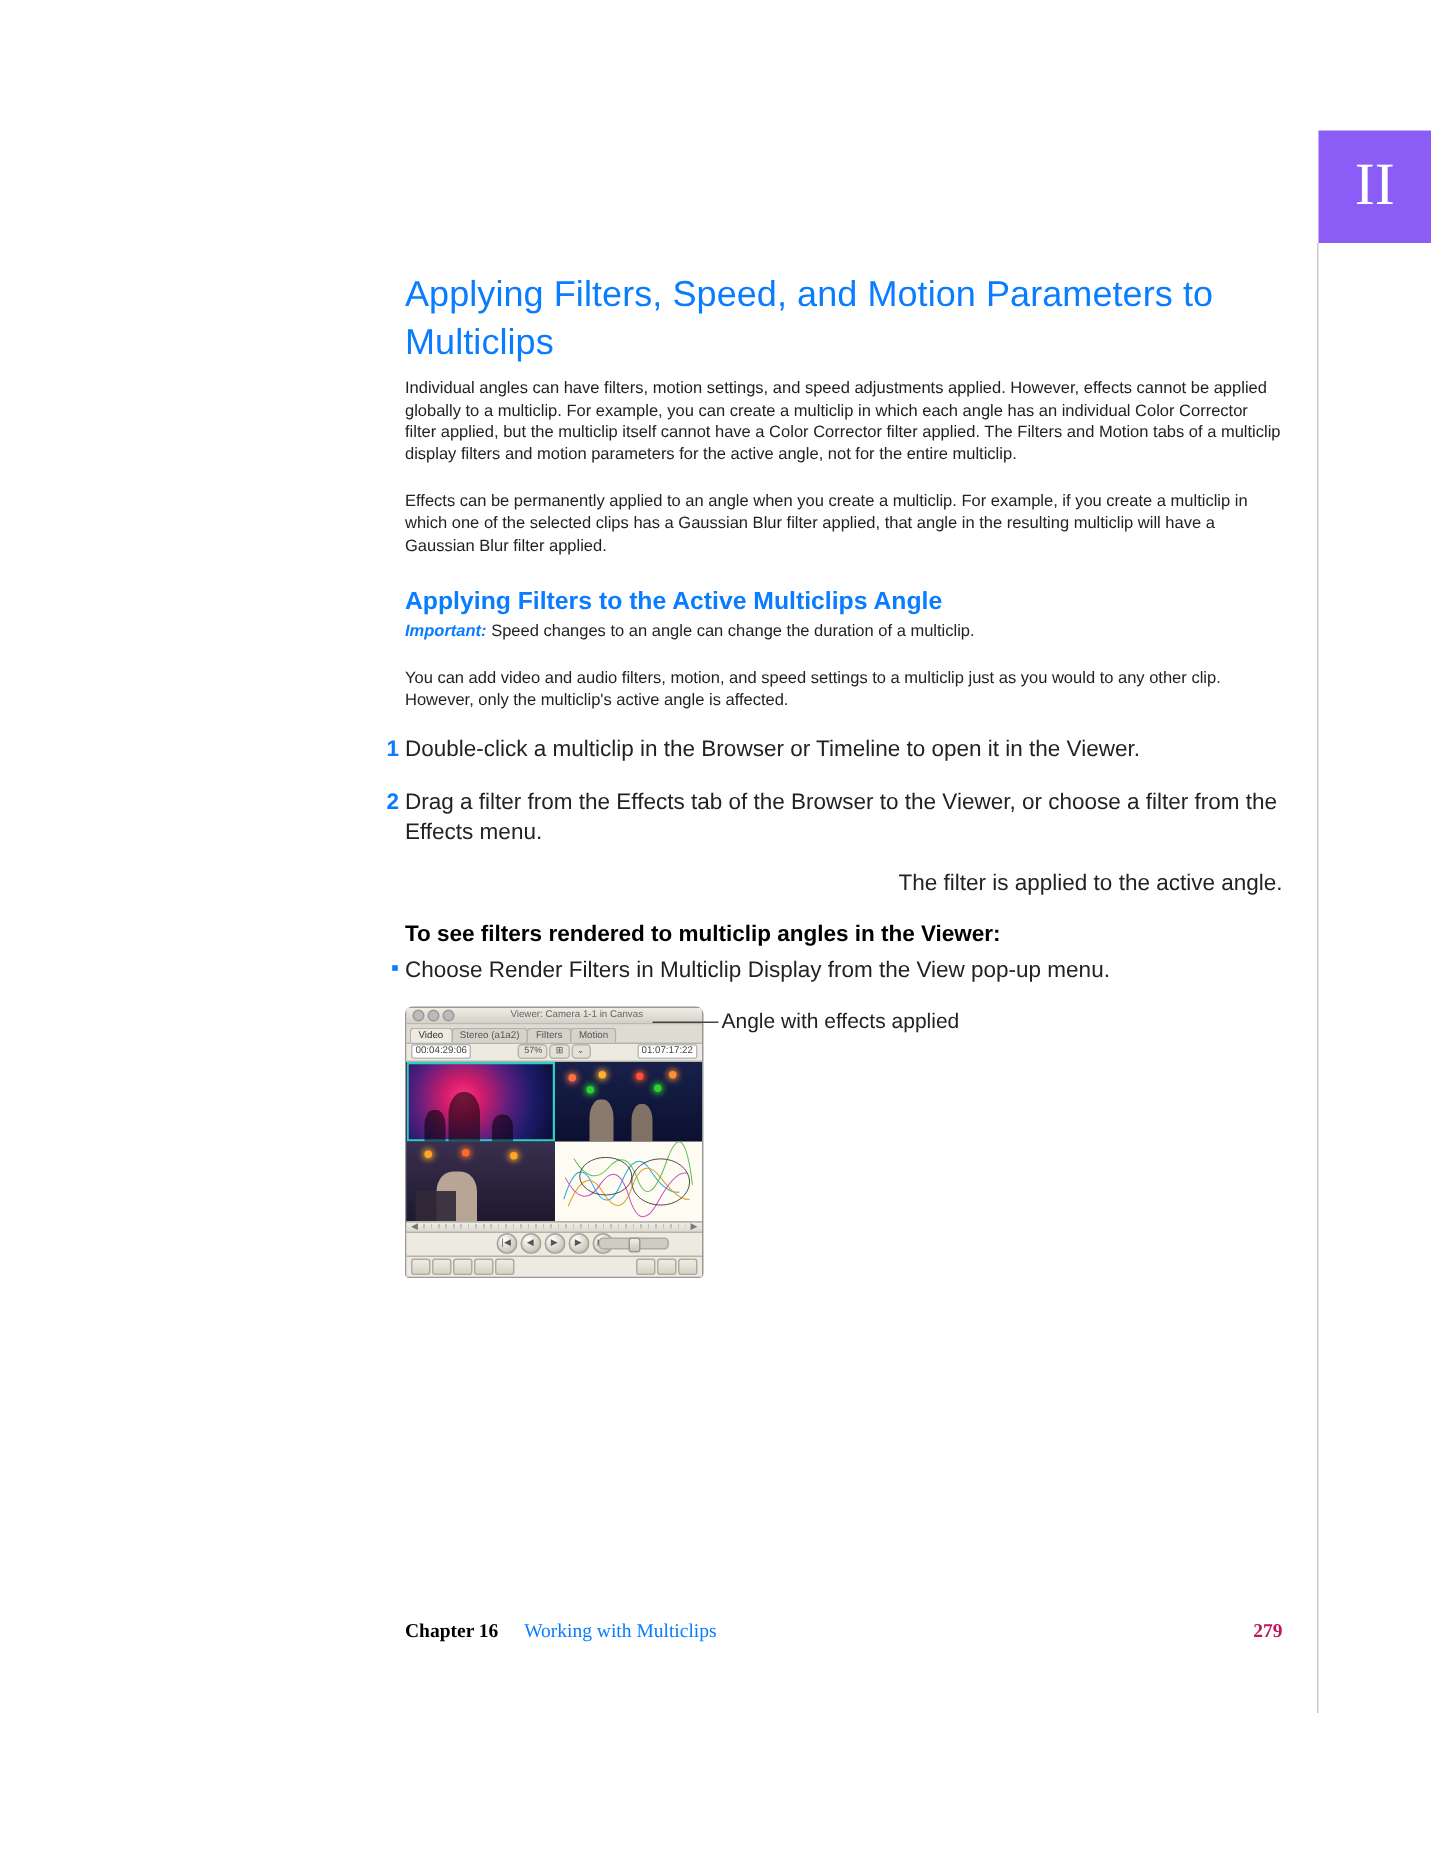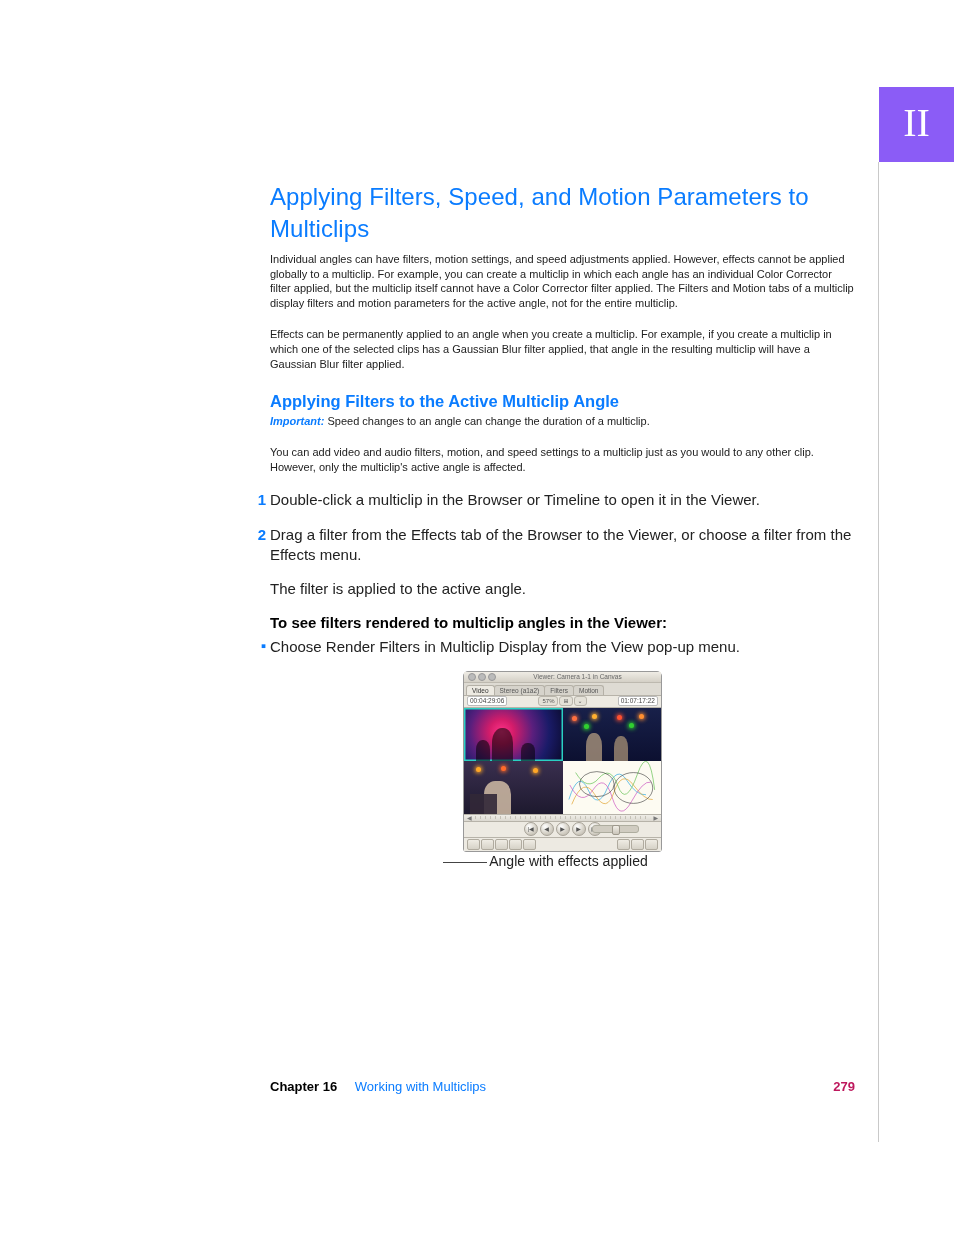--- a/index.html
+++ b/index.html
@@ -97,26 +97,26 @@
     font-size: 15px;
     width: 18px;
     text-align: right;
   }
   .bullet-marker {
     top: -1px;
   }
   .under-step {
     margin: 0 0 14px 0;
     font-size: 15px;
+    text-align: right;
   }
   .figure-wrap {
     display: flex;
-    align-items: center;
+    align-items: flex-start;
     margin-top: 0;
-    flex-direction: column;
   }
   .viewer-window {
     width: 197px;
     border: 1px solid #999;
     border-radius: 5px 5px 3px 3px;
     background: #e6e4df;
     box-shadow: inset 0 0 0 1px #cfccc4;
     font-size: 8px;
   }
   .vw-titlebar {
@@ -304,40 +304,41 @@
   }
   .footer {
     position: absolute;
     bottom: 139px;
     left: 270px;
     width: 585px;
     display: flex;
     justify-content: space-between;
     font-size: 13px;
     align-items: baseline;
+    font-family: Liberation Serif, serif;
   }
   .footer .chap-label { font-weight: 700; color: #000; }
   .footer .chap-title { color: #0a7cff; margin-left: 14px; }
   .footer .pageno { font-weight: 700; color: #be185d; }
 </style>
 </head>
 <body>
 
 <div class="page">
 
   <div class="side-tab">II</div>
   <div class="side-rule"></div>
 
   <div class="content">
 
     <h1 class="section-title">Applying Filters, Speed, and Motion Parameters to Multiclips</h1>
     <p class="body">Individual angles can have filters, motion settings, and speed adjustments applied. However, effects cannot be applied globally to a multiclip. For example, you can create a multiclip in which each angle has an individual Color Corrector filter applied, but the multiclip itself cannot have a Color Corrector filter applied. The Filters and Motion tabs of a multiclip display filters and motion parameters for the active angle, not for the entire multiclip.</p>
     <p class="body">Effects can be permanently applied to an angle when you create a multiclip. For example, if you create a multiclip in which one of the selected clips has a Gaussian Blur filter applied, that angle in the resulting multiclip will have a Gaussian Blur filter applied.</p>
 
-    <h2 class="sub-title">Applying Filters to the Active Multiclip Angle</h2>
+    <h2 class="sub-title">Applying Filters to the Active Multiclips Angle</h2>
     <p class="body">
       <span class="important-label">Important:</span><span>  Speed changes to an angle can change the duration of a multiclip.</span>
     </p>
 
     <p class="body">You can add video and audio filters, motion, and speed settings to a multiclip just as you would to any other clip. However, only the multiclip's active angle is affected.</p>
 
     <ol class="steps">
       <li>
         <span class="step-marker">1</span>
         <span>Double-click a multiclip in the Browser or Timeline to open it in the Viewer.</span>

